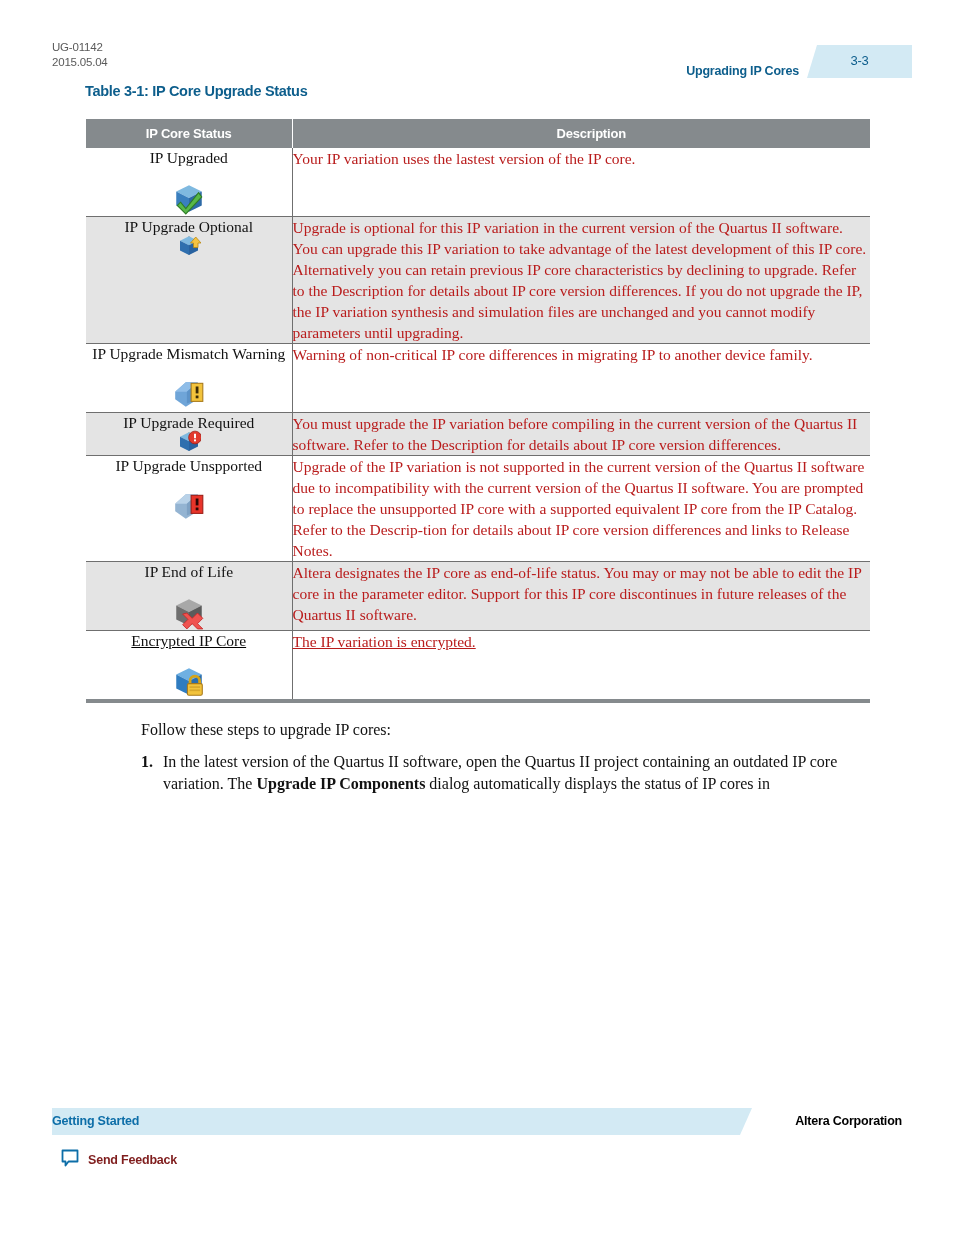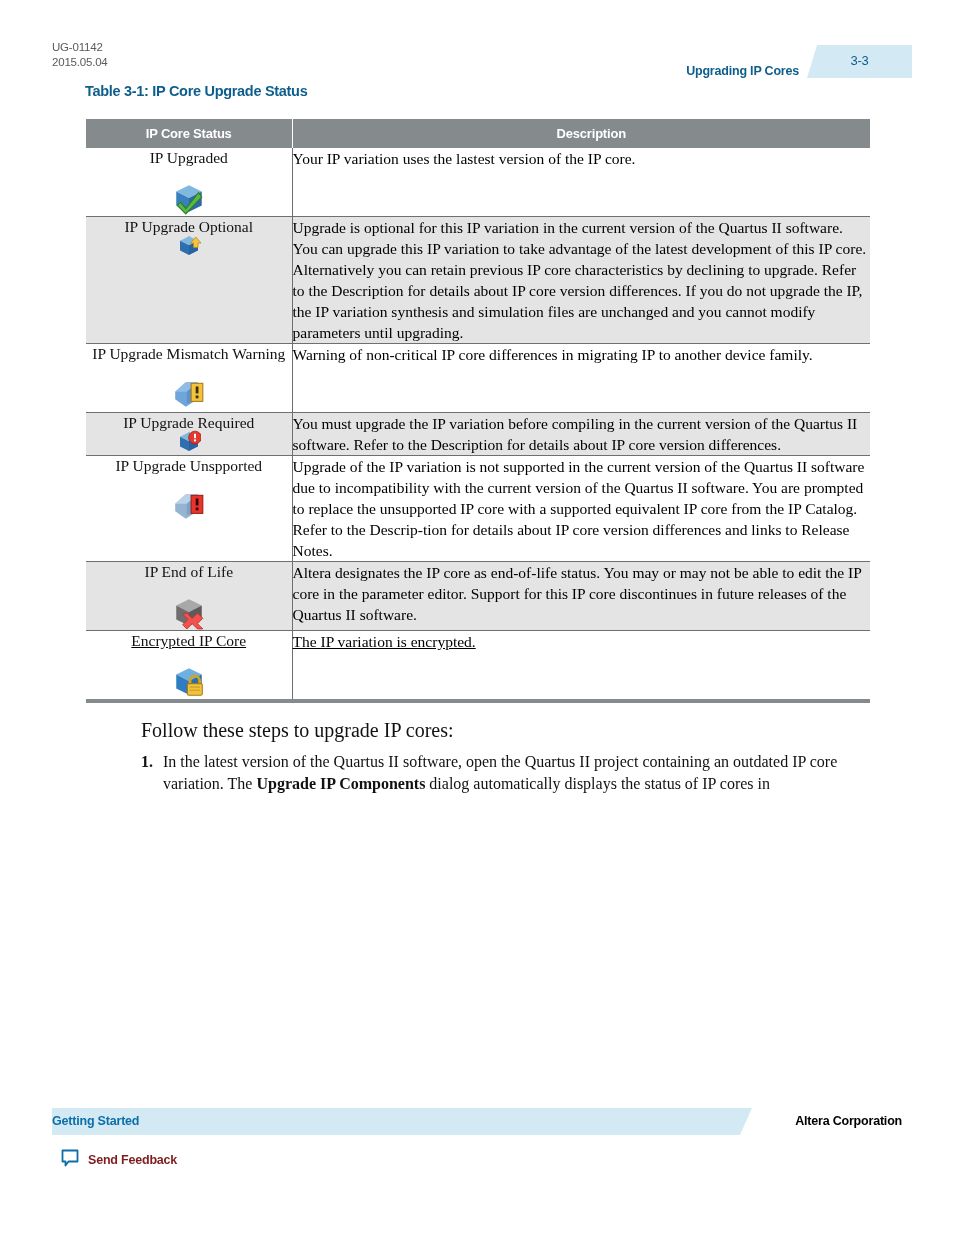--- a/index.html
+++ b/index.html
@@ -135,21 +135,21 @@
     font-size: 15.5px;
     line-height: 20px;
     color: #111111;
     display: block;
   }
   .cell-desc {
     padding: 9px 12px 10px 11px;
     font-family: "Liberation Serif", serif;
     font-size: 15.5px;
     line-height: 21px;
-    color: #000000;
+    color: #b91c1c;
     margin-top: 44px;
   }
   .cell-desc p { margin: 0; }
 
   .icon-wrap {
     display: block;
     margin: 14px auto 0 auto;
     width: 34px;
     height: 34px;
     position: relative;
@@ -182,21 +182,21 @@
     width: 784px;
     height: 4px;
     background: #858a8d;
   }
 
   
   .body-intro {
     position: absolute;
     left: 141px;
     font-family: "Liberation Serif", serif;
-    font-size: 20px;
+    font-size: 16px;
     line-height: 22px;
     color: #111111;
     text-align: center;
   }
   .step-list {
     position: absolute;
     left: 141px;
     width: 729px;
     font-family: "Liberation Serif", serif;
     font-size: 16px;

